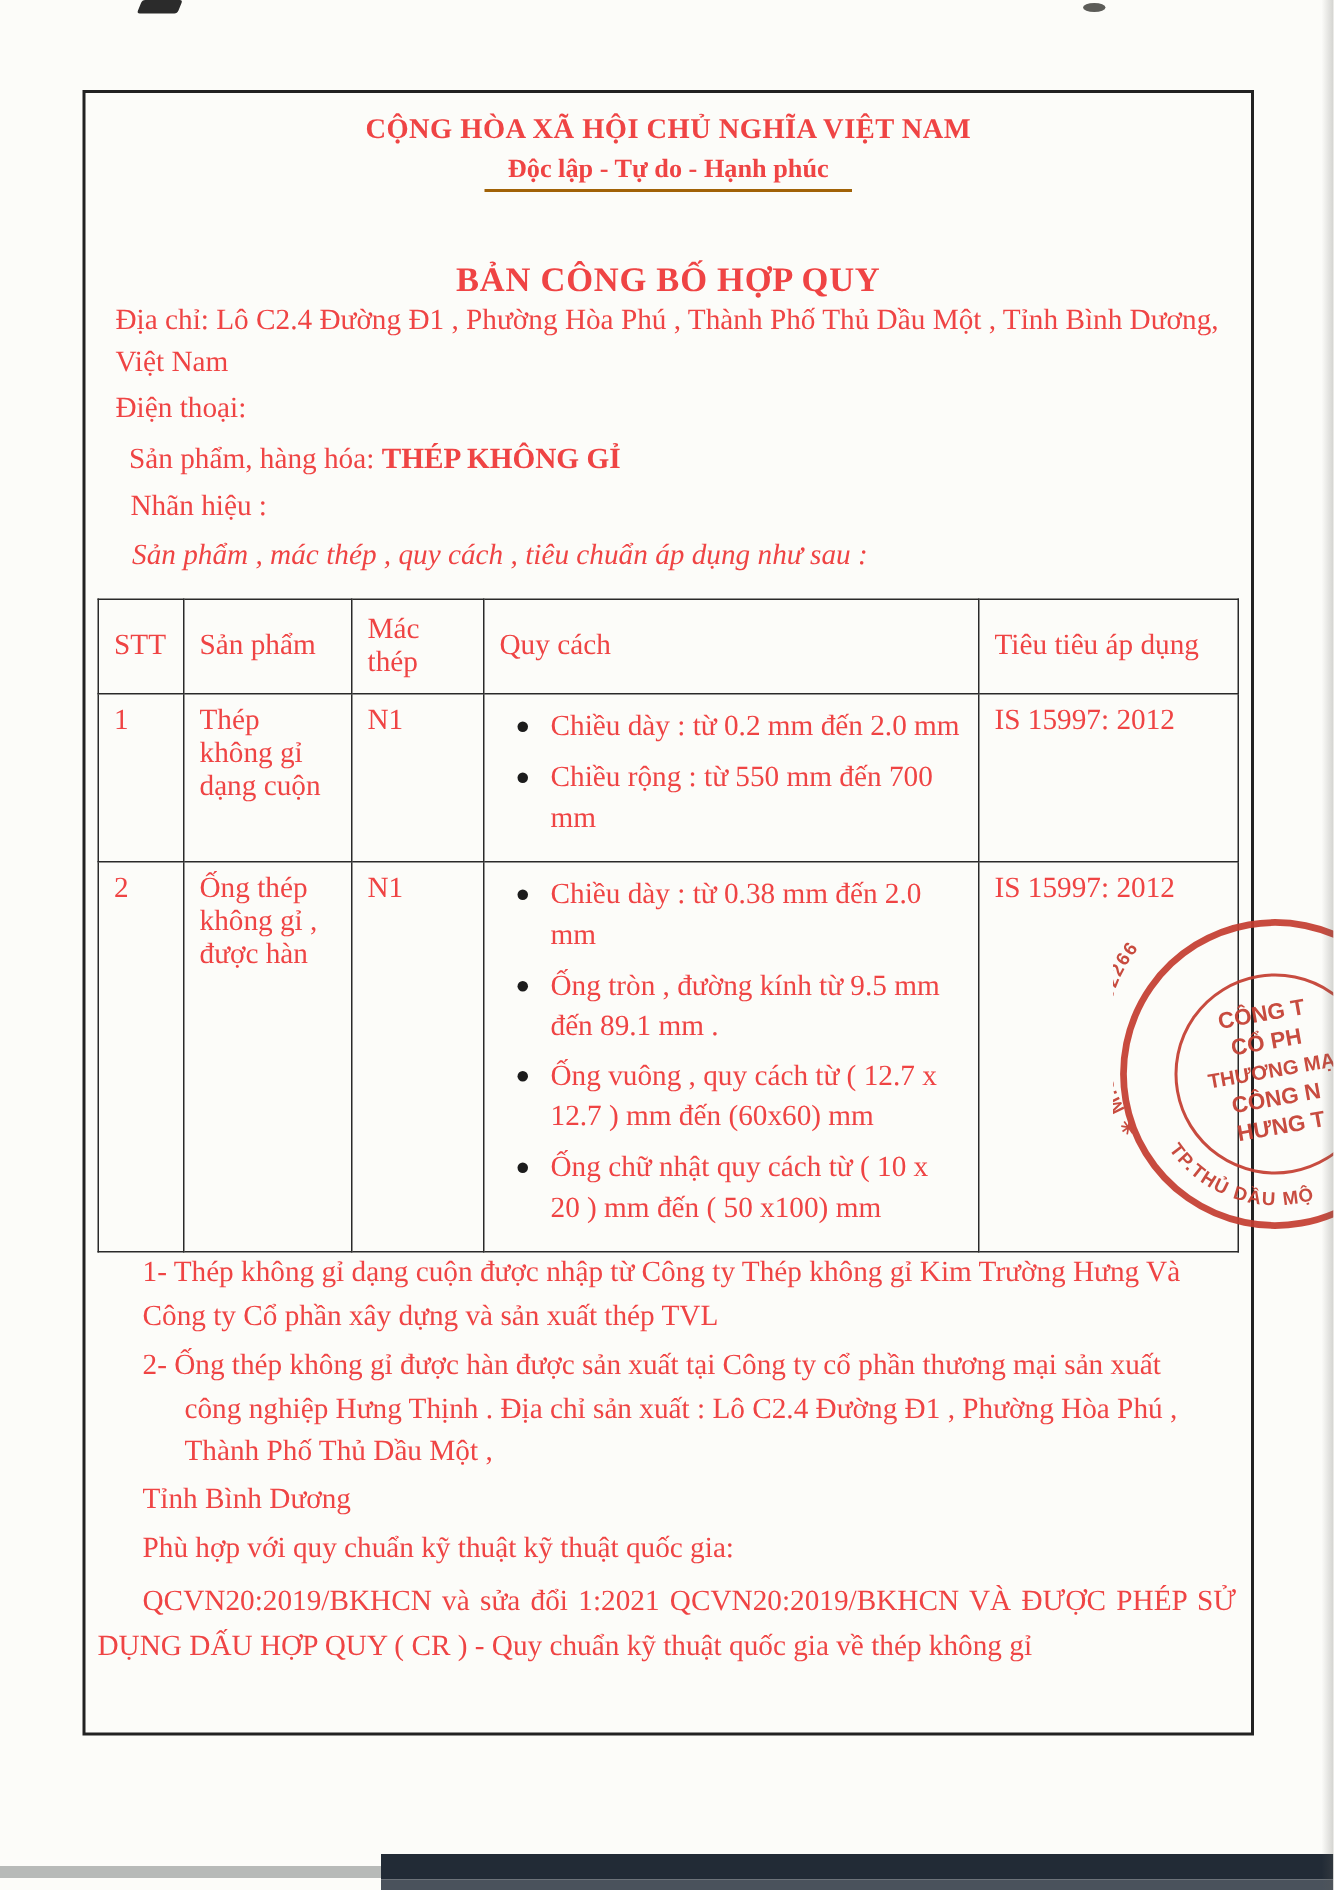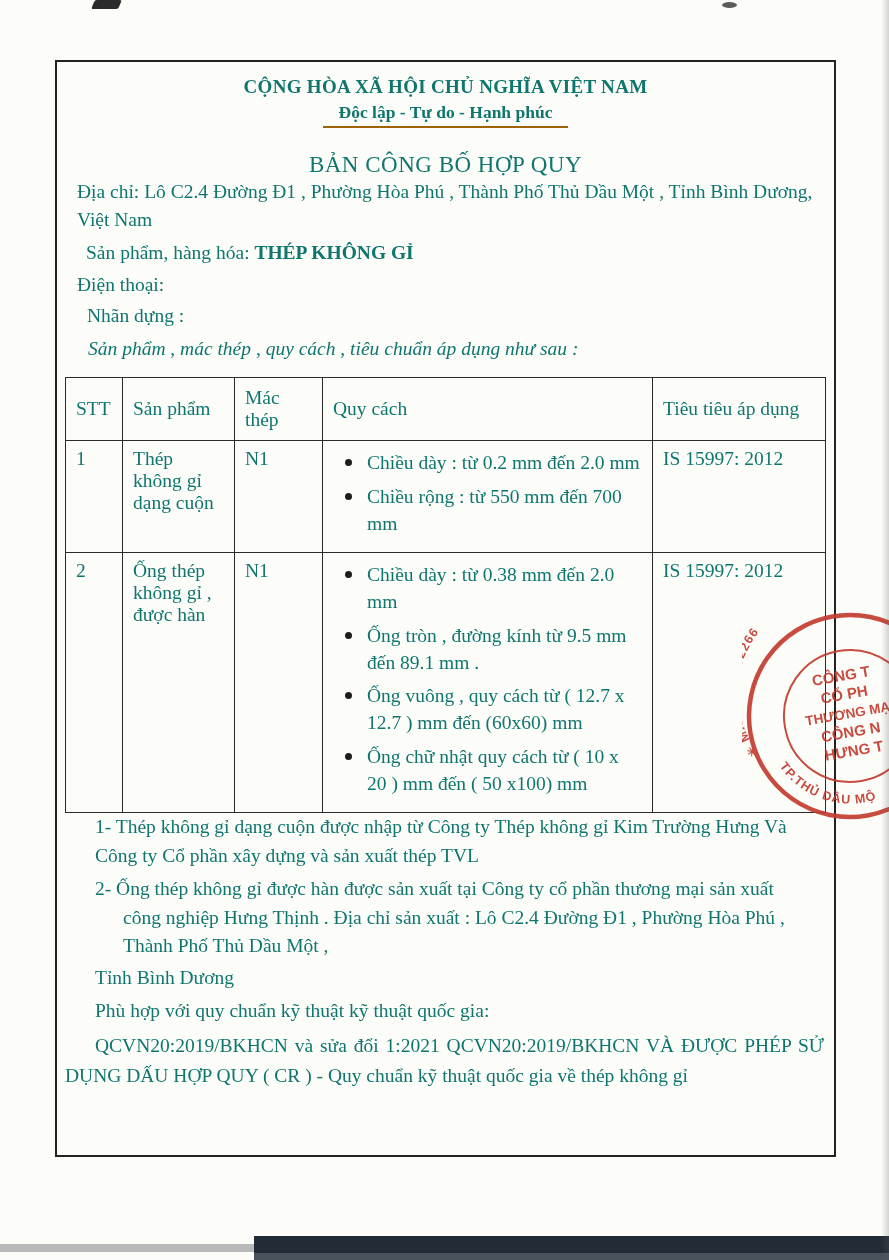--- a/index.html
+++ b/index.html
@@ -2,42 +2,42 @@
 <html><head>
 <meta charset="utf-8">
 <style>
   html,body{margin:0;padding:0;background:#e8e8e4;}
   .page{
     position:relative;
     width:889px;height:1260px;
     background:#fcfcf9;
     overflow:hidden;
     font-family:"Liberation Serif", serif;
-    color:#0f766e;
+    color:#ef4444;
   }
   
   .frame{
     position:absolute;
     left:55px;top:60px;
     width:781px;height:1097px;
     border:2.5px solid #222;
     box-sizing:border-box;
     padding:0 8px;
     background:#fcfcf9;
   }
   .center{text-align:center;}
   .nat-title{margin:14px 0 0 0;font-size:19px;font-weight:bold;letter-spacing:.3px;}
   .motto-wrap{margin:4px 0 0 0;}
   .motto{
     display:inline-block;
     font-size:17.5px;font-weight:bold;
     border-bottom:2px solid #a16207;
     padding:0 16px 3px 16px;
   }
-  .doc-title{margin:24px 0 0 0;font-size:23px;font-weight:normal;letter-spacing:.5px;}
+  .doc-title{margin:46px 0 0 0;font-size:23px;font-weight:bold;letter-spacing:.5px;}
   .doc-no{margin:10px 0 0 0;font-size:19.5px;}
   p.body{
     margin:0 10px 0 12px;
     font-size:19.5px;line-height:1.42;
   }
   p.org-name{margin-top:14px;}
   p.phone{margin-top:4px;}
   p.product{margin-top:6px;margin-left:21px;}
   p.product b{font-weight:bold;}
   p.brand{margin-top:3px;margin-left:22px;}
@@ -114,23 +114,23 @@
   <div class="frame">
 
     <p class="nat-title center">CỘNG HÒA XÃ HỘI CHỦ NGHĨA VIỆT NAM</p>
     <div class="motto-wrap center">
       <span class="motto">Độc lập - Tự do - Hạnh phúc</span>
     </div>
 
     <p class="doc-title center">BẢN CÔNG BỐ HỢP QUY</p>
 
     <p class="body">Địa chỉ: Lô C2.4 Đường Đ1 , Phường Hòa Phú , Thành Phố Thủ Dầu Một , Tỉnh Bình Dương, Việt Nam</p>
+    <p class="body phone">Điện thoại:</p>
     <p class="body product"><span>Sản phẩm, hàng hóa: </span><b>THÉP KHÔNG GỈ</b></p>
-    <p class="body phone">Điện thoại:</p>
-    <p class="body brand">Nhãn dựng :</p>
+    <p class="body brand">Nhãn hiệu :</p>
     <p class="body intro">Sản phẩm , mác thép , quy cách , tiêu chuẩn áp dụng như sau :</p>
 
     <table class="spec">
       <colgroup>
         <col style="width:57px">
           <col style="width:112px">
           <col style="width:88px">
           <col style="width:330px">
           <col style="width:173px">
       </colgroup>

